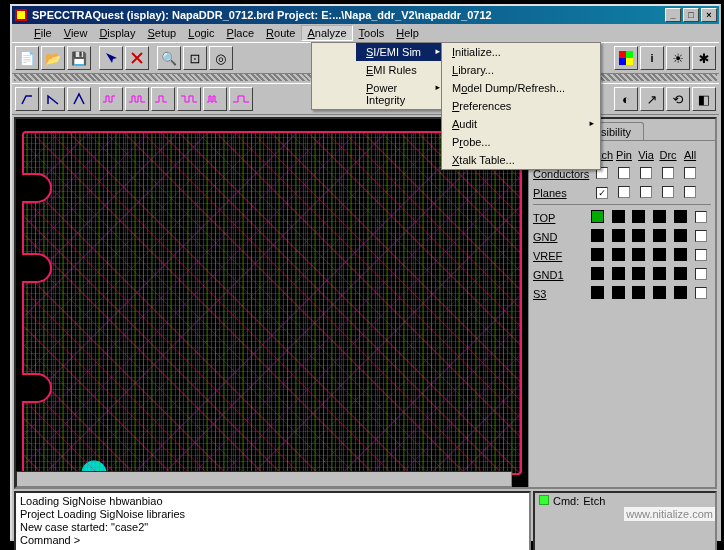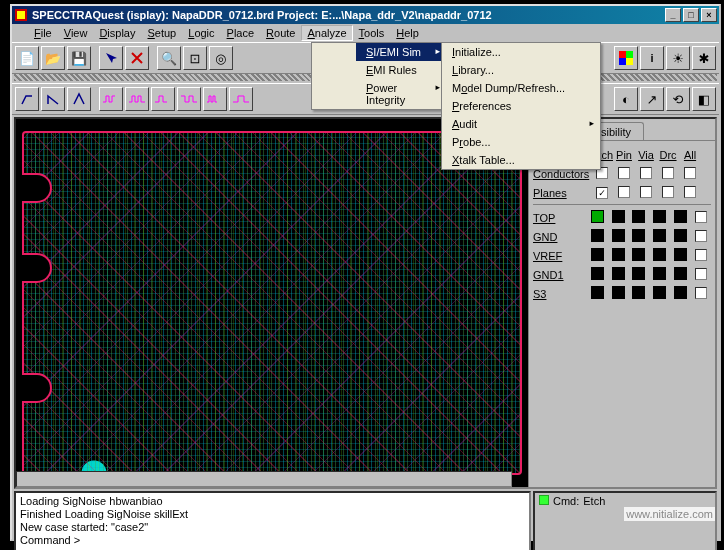--- a/index.html
+++ b/index.html
@@ -290,21 +290,21 @@
               <span class="lg-col"><span class="cbox"></span></span>
             </div>
           </div>
       </div>
     </div>
   </div>
 
   <div class="status-area">
     <div class="log" id="log">
         <div>Loading SigNoise hbwanbiao</div>
-        <div>Finished Loading SigNoise skillExt</div>
+        <div>Project Loading SigNoise libraries</div>
         <div>New case started: "case2"</div>
         <div>Command &gt;</div>
       </div>
     <div class="cmd">
       <div class="cmd-line">
         <span class="cmd-led"></span>
         <span>Cmd:</span>
         <span>Etch</span>
       </div>
     </div>

